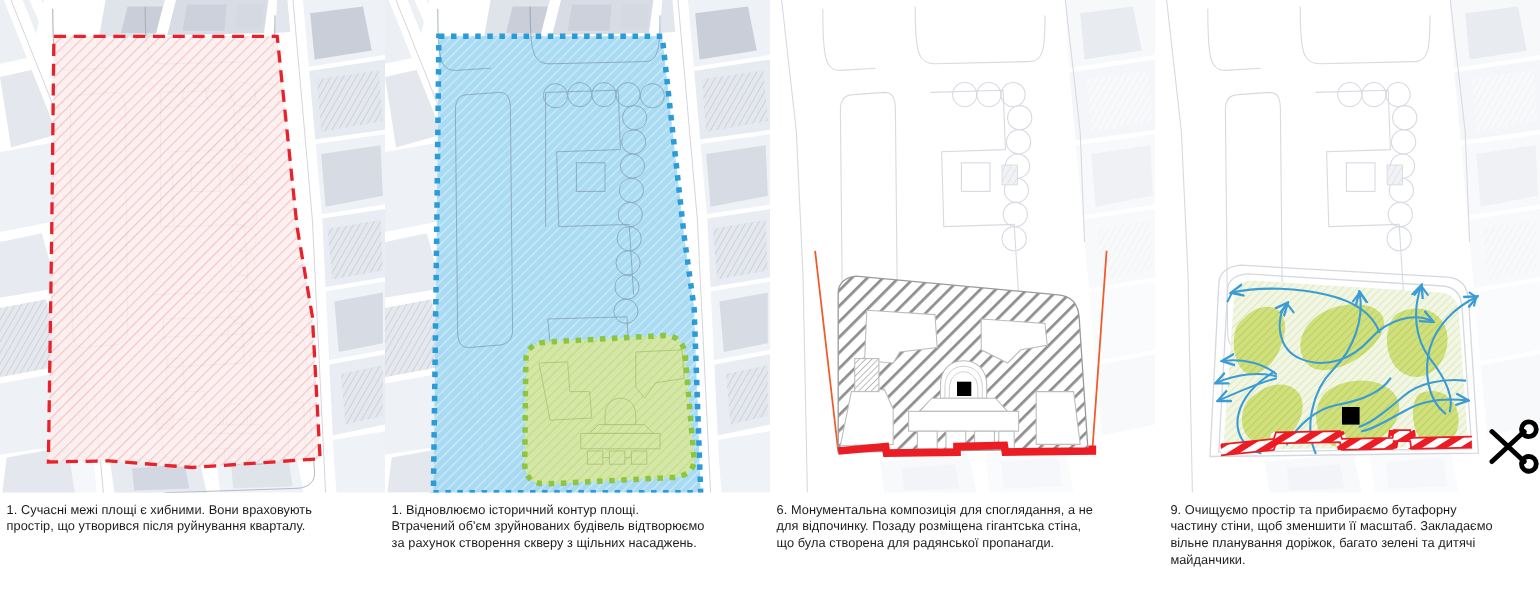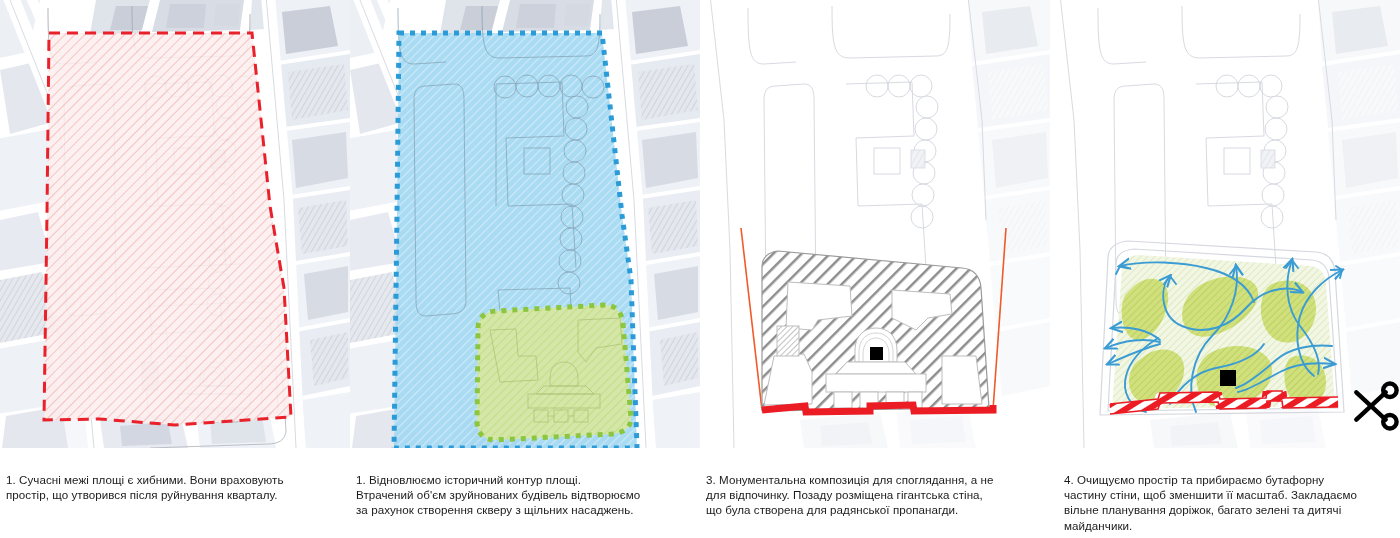--- a/index.html
+++ b/index.html
@@ -27,21 +27,21 @@
   .map-area {
     position: absolute;
     left: 0; top: 0;
     width: 350px; height: 448px;
     overflow: hidden;
     background: #ffffff;
   }
   .map-svg { display: block; width: 350px; height: 448px; }
   .caption {
     position: absolute;
-    left: 6px; top: 472px;
+    left: 6px; top: 456px;
     width: 338px;
     font-size: 11.6px;
     line-height: 15.2px;
     color: #1b1b1b;
     letter-spacing: 0.05px;
     white-space: pre-line;
     font-family: "Liberation Sans", sans-serif;
   }
   .panel-4 .caption { left: 14px; width: 336px; }
   .panel-2 { position: relative; }
@@ -389,21 +389,21 @@
             <rect x="208" y="392" width="14" height="16" fill="#ffffff" stroke="#bdbdbd" stroke-width="1"></rect>
             <rect x="170" y="347" width="13" height="13" fill="#000000"></rect>
           </g>
 
           <g>
             <path d="M62,410 L105,406 L106,412 L170,411 L170,406 L213,405 L214,411 L293,410 L293,405" stroke="#ec1c24" stroke-width="7" fill="none" stroke-linejoin="miter"></path>
           </g>
         </g>
       </svg>
     </div>
-    <div class="caption">3. Монументальна композиція для споглядання, а не
+    <div class="caption">6. Монументальна композиція для споглядання, а не
 для відпочинку. Позаду розміщена гігантська стіна,
 що була створена для радянської пропанагди.</div>
   </div>
 
   <div class="panel panel-4">
     <div class="map-area">
       <svg class="map-svg" viewBox="0 0 350 448" xmlns="http://www.w3.org/2000/svg">
         <defs>
           <pattern id="p4base" width="5" height="5" patternUnits="userSpaceOnUse" patternTransform="rotate(45)">
             <rect width="5" height="5" fill="#f2f6e4"></rect>
@@ -518,19 +518,19 @@
             <g stroke="#000000" stroke-width="4.2" fill="none" stroke-linecap="round">
               <line x1="6" y1="6" x2="34" y2="32"></line>
               <line x1="34" y1="6" x2="6" y2="32"></line>
             </g>
             <circle cx="38" cy="4" r="6.4" fill="none" stroke="#000000" stroke-width="4.2"></circle>
             <circle cx="38" cy="34" r="6.4" fill="none" stroke="#000000" stroke-width="4.2"></circle>
           </g>
         </g>
       </svg>
     </div>
-    <div class="caption">4. Очищуємо простір та прибираємо бутафорну
+    <div class="caption">9. Очищуємо простір та прибираємо бутафорну
 частину стіни, щоб зменшити її масштаб. Закладаємо
 вільне планування доріжок, багато зелені та дитячі
 майданчики.</div>
   </div>
 
 </div>
 
 </body></html>

